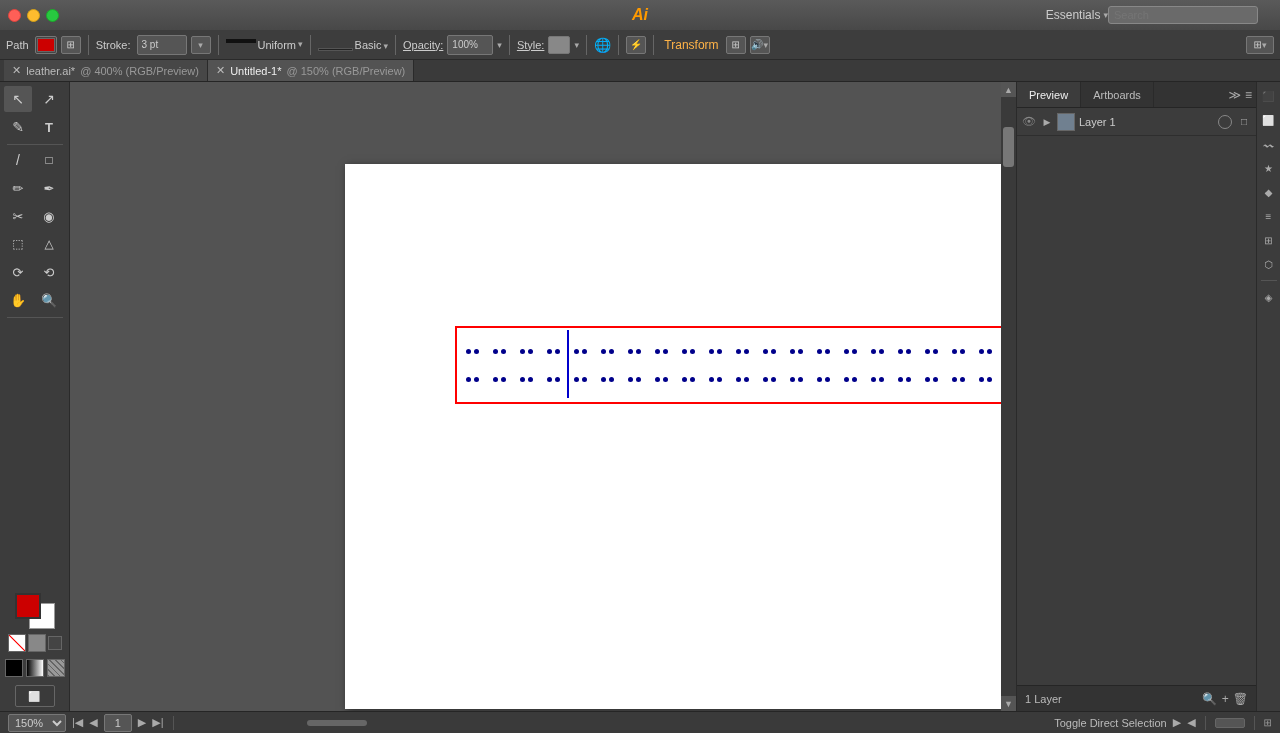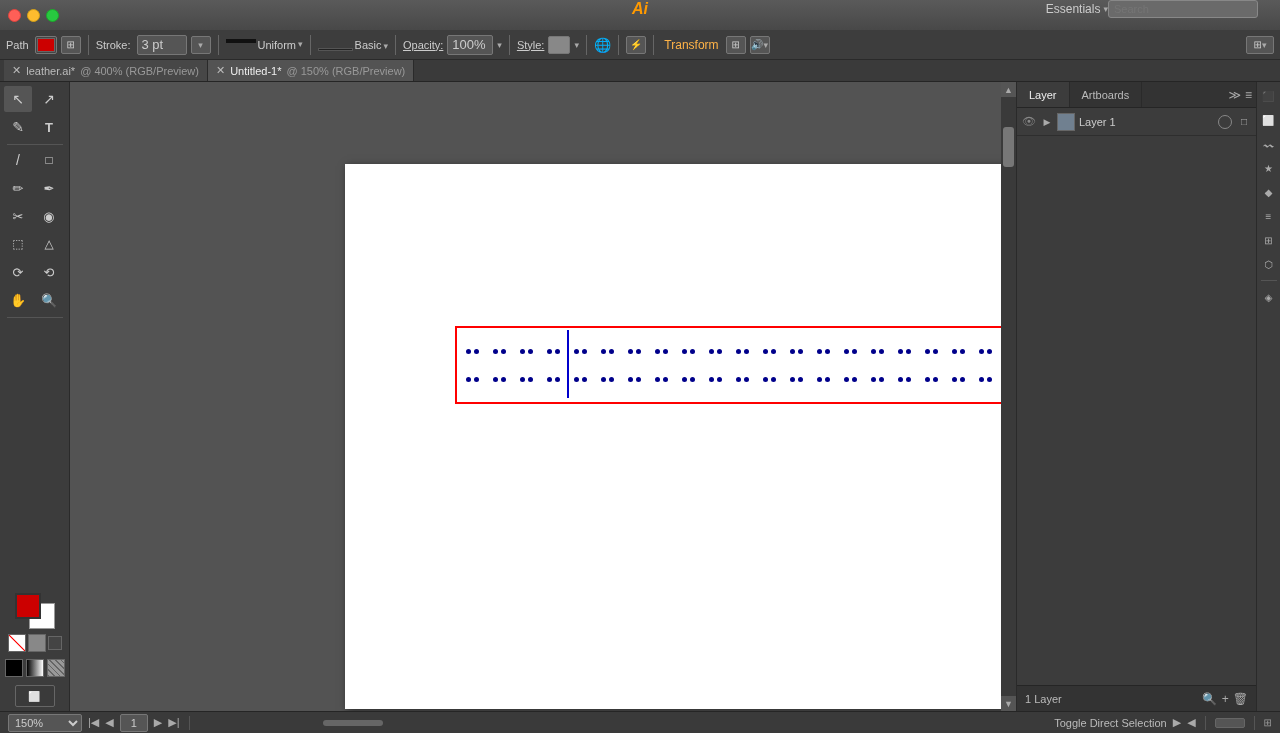--- a/index.html
+++ b/index.html
@@ -3,20 +3,21 @@
   <meta charset="utf-8">
   <style>
     * { margin: 0; padding: 0; box-sizing: border-box; }
     body { width: 1280px; height: 733px; overflow: hidden; background: #535353; font-family: -apple-system, 'Lucida Grande', Arial, sans-serif; font-size: 11px; color: #ccc; user-select: none; }
 
     
     #titlebar {
       height: 30px;
       background: linear-gradient(to bottom, #5a5a5a, #484848);
       display: flex;
+      align-items: center;
       padding: 0 8px;
       position: relative;
     }
     .traffic-lights { display: flex; gap: 6px; align-items: center; }
     .traffic-light { width: 13px; height: 13px; border-radius: 50%; cursor: pointer; }
     .tl-close { background: #ff5f57; border: 1px solid #e0443e; }
     .tl-min { background: #febc2e; border: 1px solid #d4a017; }
     .tl-max { background: #28c840; border: 1px solid #1aab29; }
     .title-app-icon { position: absolute; left: 50%; transform: translateX(-50%); display: flex; align-items: center; gap: 4px; }
     .ai-logo { font-size: 16px; font-weight: bold; color: #ff9a00; font-style: italic; }
@@ -34,21 +35,21 @@
       padding: 0 6px;
       gap: 4px;
     }
     .toolbar-label { color: #ccc; font-size: 11px; margin-right: 2px; }
     .toolbar-input {
       height: 20px;
       background: #555;
       border: 1px solid #777;
       border-radius: 2px;
       color: #ccc;
-      font-size: 13px;
+      font-size: 10px;
       padding: 0 4px;
       width: 50px;
     }
     .toolbar-swatch {
       width: 22px; height: 18px;
       border: 1px solid #777;
       border-radius: 2px;
       background: #444;
       cursor: pointer;
       display: flex; align-items: center; justify-content: center;
@@ -289,21 +290,21 @@
     #statusbar {
       height: 22px;
       background: #3a3a3a;
       border-top: 1px solid #252525;
       display: flex; align-items: center;
       padding: 0 8px;
       gap: 6px;
       font-size: 11px; color: #bbb;
     }
     .status-zoom-select {
-      height: 18px; width: 74px;
+      height: 18px; width: 58px;
       background: #555; border: 1px solid #777; border-radius: 2px;
       color: #ccc; font-size: 11px; padding: 0 2px;
     }
     .status-nav-btn { background: none; border: none; color: #aaa; cursor: pointer; font-size: 11px; }
     .status-page-input { width: 28px; height: 18px; background: #555; border: 1px solid #777; border-radius: 2px; color: #ccc; font-size: 11px; text-align: center; }
     .status-separator { width: 1px; height: 14px; background: #555; margin: 0 3px; }
     .status-info { color: #bbb; font-size: 11px; }
     .status-scrollbar-area { flex: 1; display: flex; align-items: center; }
     .h-scrollbar { flex: 1; height: 8px; background: #3a3a3a; margin: 0 4px; position: relative; }
     .h-scroll-thumb { position: absolute; left: 120px; width: 60px; height: 6px; top: 1px; background: #666; border-radius: 3px; }
@@ -688,21 +689,21 @@
       <div class="scroll-track">
         <div class="scroll-thumb"></div>
       </div>
       <div class="scroll-arrow">▼</div>
     </div>
   </div>
 
   <div id="right-panel">
     <div class="panel-tabs">
       <div class="panel-tab active">
-        <span>Layer</span>
+        <span>Preview</span>
       </div>
       <div class="panel-tab">
         <span>Artboards</span>
       </div>
       <div class="panel-tab-right">
         <span class="panel-expand-btn">≫</span>
         <span class="panel-expand-btn">≡</span>
       </div>
     </div>
 

